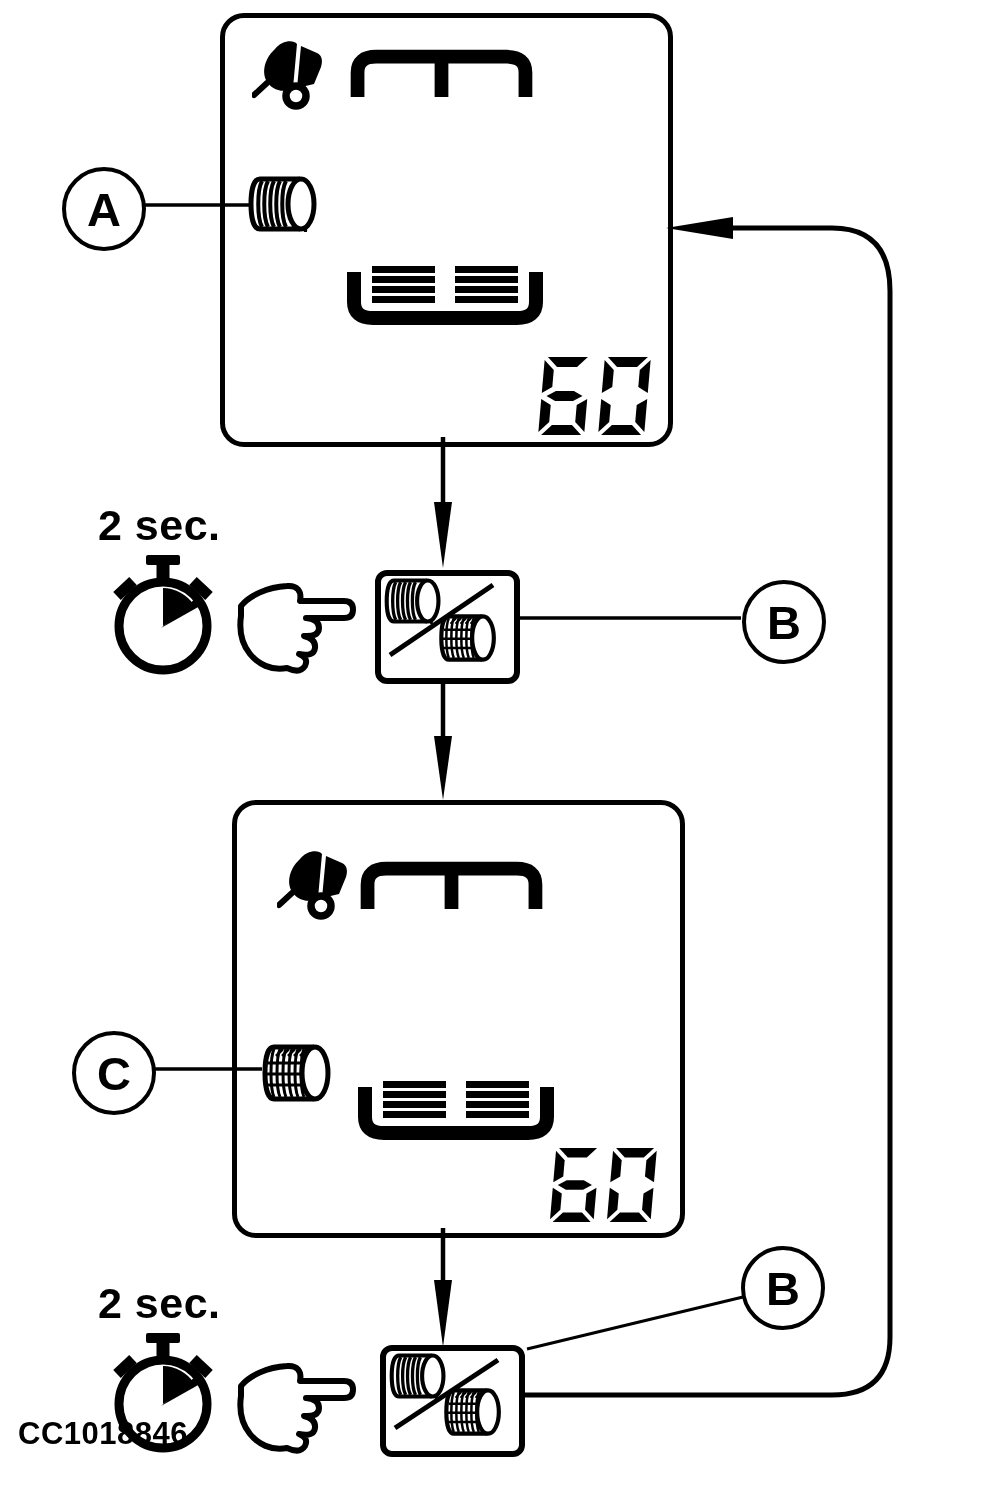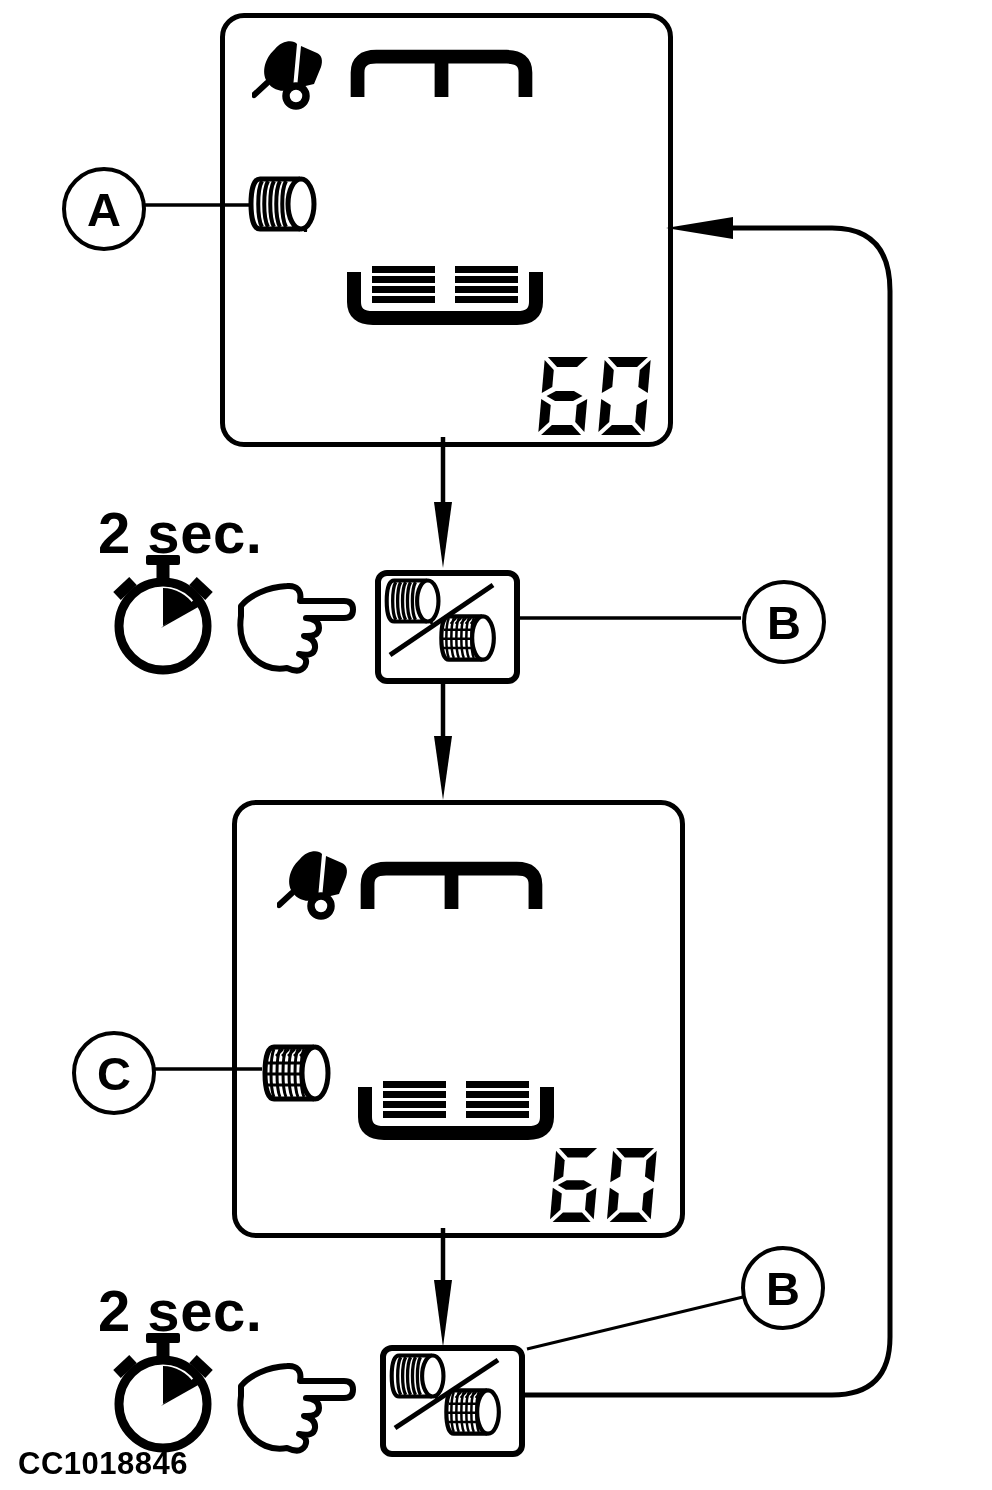--- a/index.html
+++ b/index.html
@@ -6,21 +6,21 @@
   .canvas{position:relative;width:992px;height:1490px;background:#fff;overflow:hidden;
           font-family:"Liberation Sans",sans-serif;color:#000;}
   #connectors{position:absolute;left:0;top:0;z-index:0;}
   .screen{position:absolute;border:5px solid #000;border-radius:24px;background:transparent;z-index:1;}
   .icon{position:absolute;z-index:2;}
   .callout{position:absolute;width:76px;height:76px;border:4px solid #000;border-radius:50%;
            background:#fff;display:flex;align-items:center;justify-content:center;
            font-weight:bold;font-size:47px;line-height:1;z-index:3;}
   .select-button{position:absolute;width:133px;border:6px solid #000;border-radius:12px;
                  background:#fff;z-index:2;}
-  .hold-label{position:absolute;font-weight:bold;font-size:58px;line-height:1;z-index:2;letter-spacing:0.5px;}
+  .hold-label{position:absolute;font-weight:bold;font-size:43px;line-height:1;z-index:2;letter-spacing:0.5px;}
   .figcode{position:absolute;font-weight:bold;font-size:31px;line-height:1;z-index:2;letter-spacing:0.5px;}
   .segdisp{position:absolute;z-index:2;}
 </style>
 </head>
 <body>
 
 <svg width="0" height="0" style="position:absolute" aria-hidden="true">
   <defs>
     <symbol id="sym-baler" viewBox="0 0 80 72">
       <path d="M23,11 C29,3 41,1 45,6 L41,50 C32,56 19,52 14,42 C9,31 15,18 23,11 Z" fill="#000"></path>
@@ -236,15 +236,15 @@
     </svg>
 
   <div class="select-button" style="left:380px;top:1345px;height:100px;">
     <svg width="121" height="88" viewBox="0 0 121 88">
       <line x1="9" y1="77" x2="112" y2="9" stroke="#000" stroke-width="5"></line>
       <use href="#sym-twine-bale" x="3" y="2" width="58" height="46"></use>
       <use href="#sym-net-bale" x="56" y="36" width="62" height="50"></use>
     </svg>
   </div>
 
-  <div class="figcode" style="left:18px;top:1448px;">CC1018846</div>
+  <div class="figcode" style="left:18px;top:1418px;">CC1018846</div>
 
 </div>
 
 </body></html>

